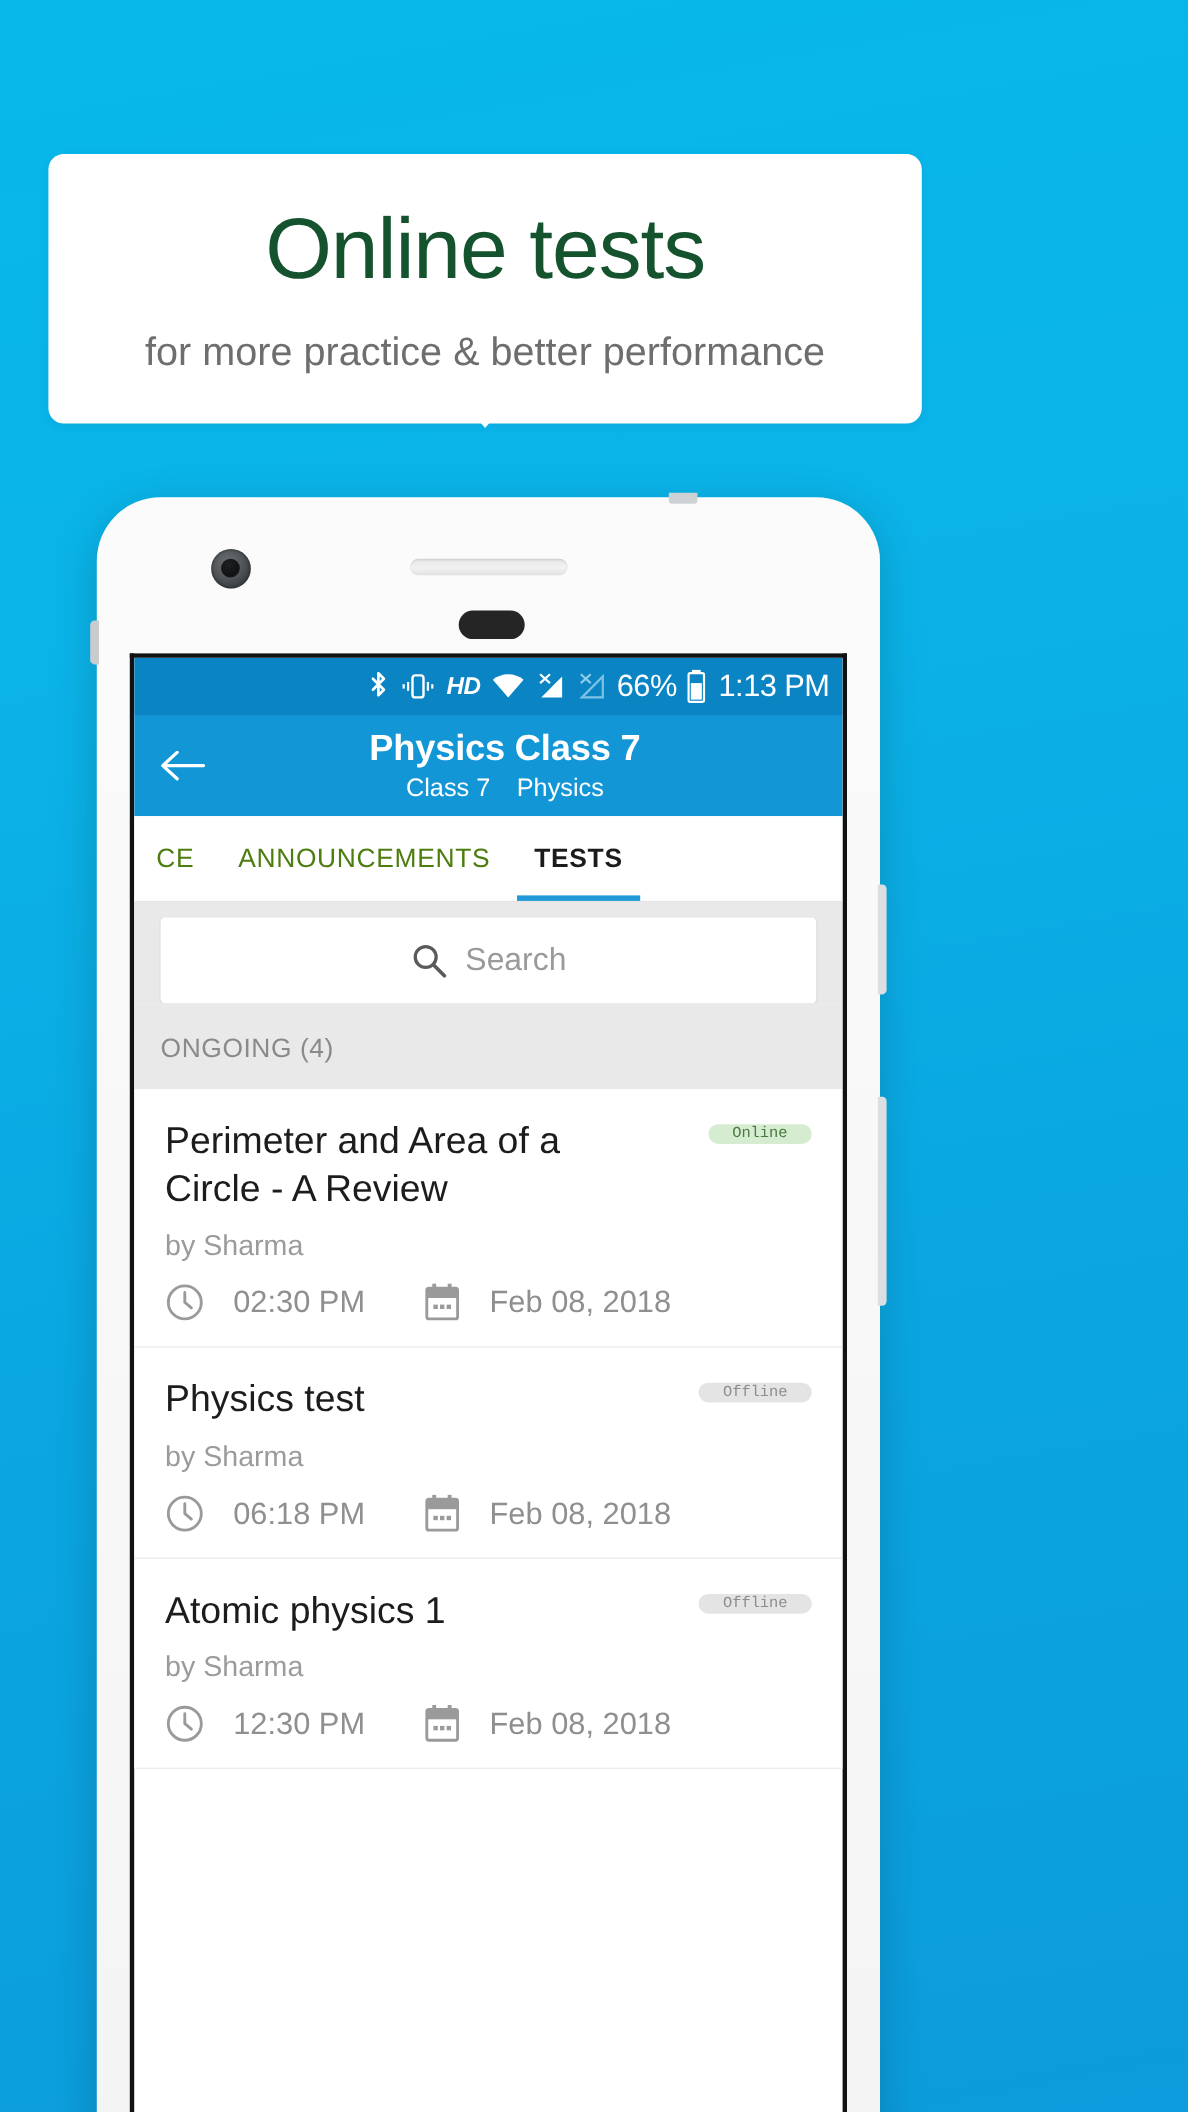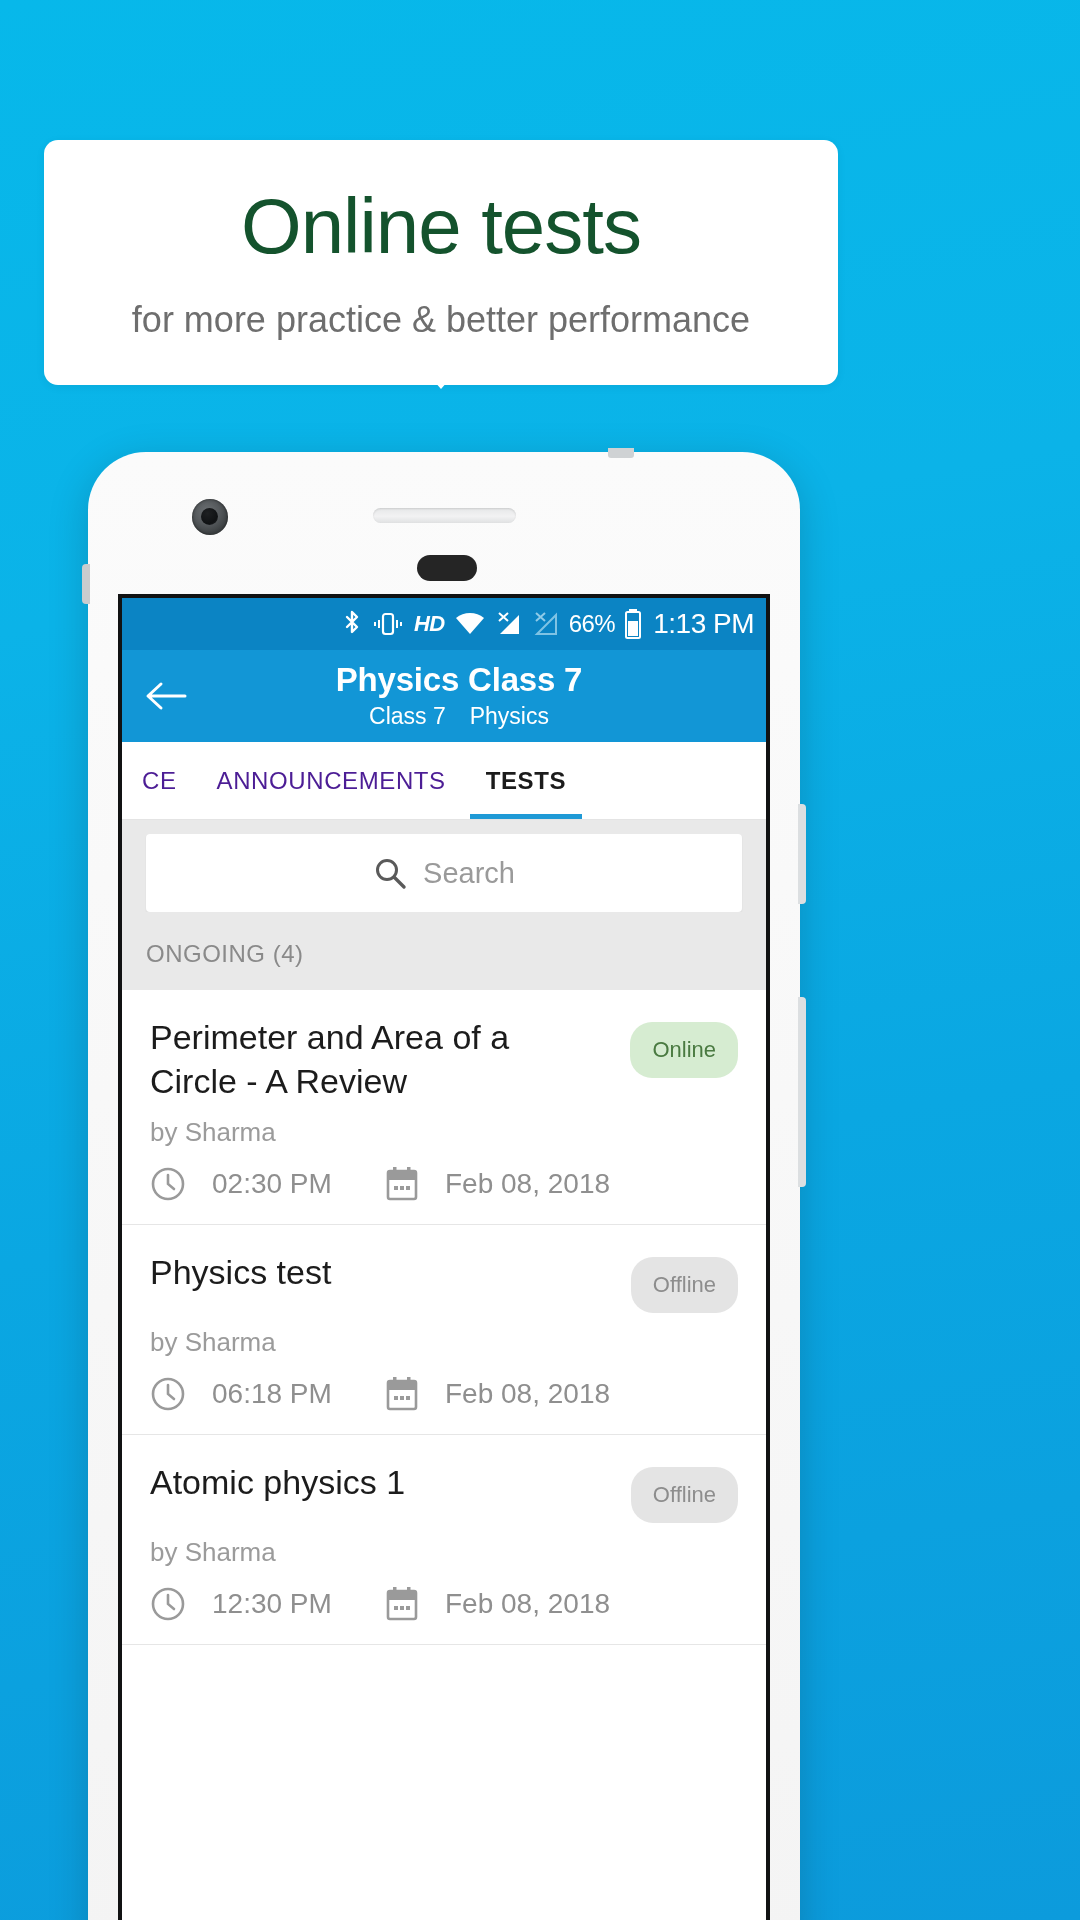--- a/index.html
+++ b/index.html
@@ -137,21 +137,21 @@
     gap:9px;
     color:#ffffff;
   }
   .sb-icon { display:flex; align-items:center; }
   .sb-hd {
     font-size:22px;
     font-style:italic;
     font-weight:700;
     letter-spacing:-0.5px;
   }
-  .sb-pct { font-size:24px; font-weight:500; letter-spacing:-0.5px; }
+  .sb-pct { font-size:28px; font-weight:500; letter-spacing:-0.5px; }
   .sb-time { font-size:28px; font-weight:500; letter-spacing:-0.5px; margin-left:2px; }
 
   
   .appbar {
     height:92px;
     background:#1296d6;
     position:relative;
     display:flex;
     align-items:center;
   }
@@ -187,21 +187,21 @@
     height:78px;
     background:#ffffff;
     display:flex;
     align-items:center;
     border-bottom:1px solid #e4e4e4;
     position:relative;
   }
   .tab {
     font-size:24px;
     letter-spacing:0.6px;
-    color:#4c1d95;
+    color:#4d7c0f;
     padding:0 20px;
     height:100%;
     display:flex; align-items:center;
     white-space:nowrap;
     position:relative;
     flex:0 0 auto;
   }
   .tab.active { color:#1b1b1b; font-weight:700; }
   .tab.active:after {
     content:"";
@@ -254,24 +254,25 @@
   .card-title {
     font-size:34px;
     color:#1c1c1c;
     font-weight:400;
     line-height:1.28;
     max-width:430px;
   }
   .badge {
     flex:0 0 auto;
     margin-top:6px;
-    padding:15px 22px;
+    padding:1px 22px;
     border-radius:22px;
-    font-size:22px;
+    font-size:14px;
     white-space:nowrap;
+    font-family:Liberation Mono, monospace;
   }
   .badge.online { background:#d6ecd1; color:#4a7a41; }
   .badge.offline { background:#e4e4e4; color:#8d8d8d; }
   .card-author {
     margin-top:14px;
     font-size:26px;
     color:#9b9b9b;
   }
   .card-meta {
     margin-top:18px;

